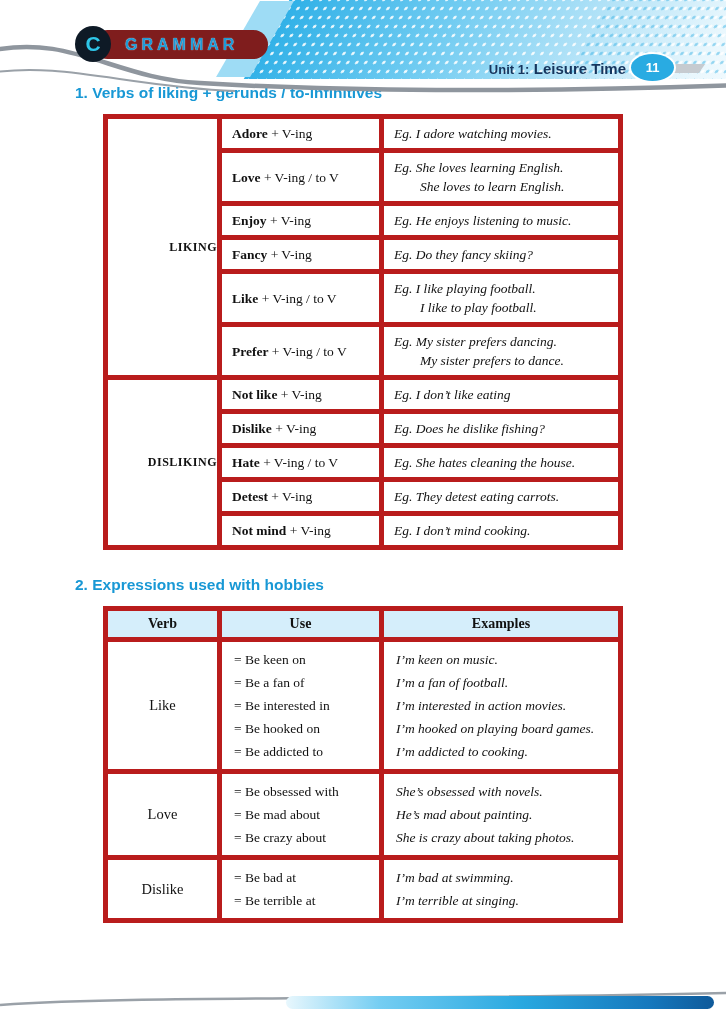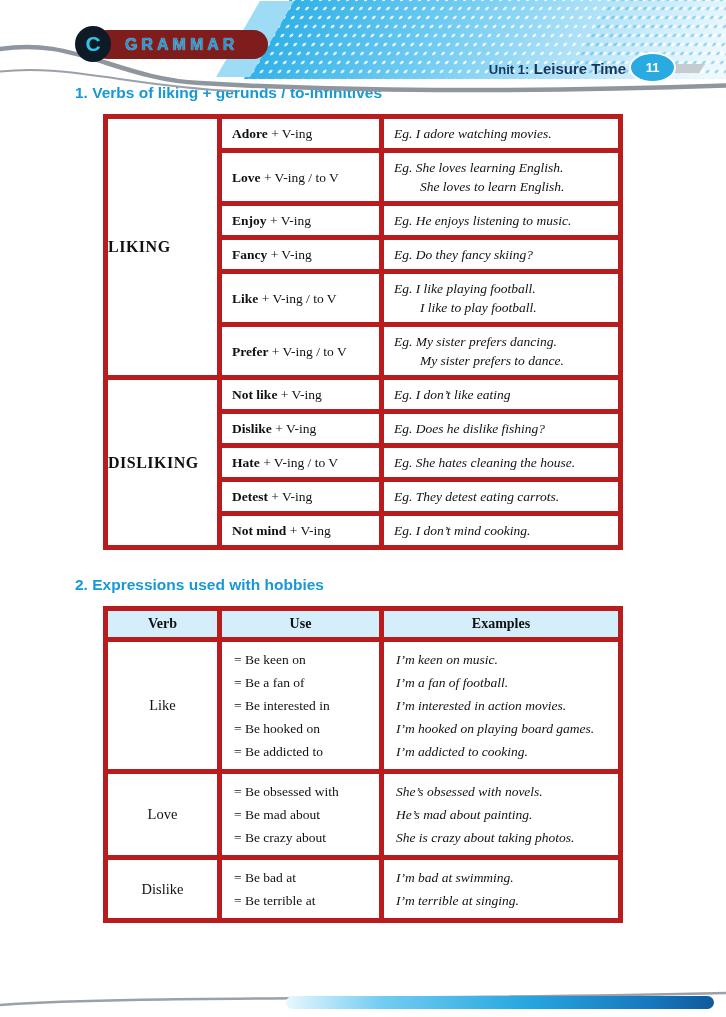--- a/index.html
+++ b/index.html
@@ -70,22 +70,22 @@
   }
   .sec2 { margin-top:26px; }
 
   
   table.tb {
     border-collapse:collapse; width:520px; margin:12px 0 0 103px;
     font-size:13.5px; color:#111; border:2px solid #2aa9e0;
   }
   .tb td, .tb th { border:5px solid #b91c1c; }
   td.lbl {
-    width:114px; text-align:left; vertical-align:middle;
-    font-weight:700; font-size:16px; letter-spacing:.5px;
+    width:114px; text-align:right; vertical-align:middle;
+    font-weight:700; font-size:12px; letter-spacing:.5px;
   }
   td.verb { width:162px; padding:5px 10px; vertical-align:middle; line-height:19px; }
   td.verb .b { font-weight:700; }
   td.ex { padding:5px 10px; font-style:italic; line-height:19px; vertical-align:middle; }
   td.ex .cont { padding-left:26px; }
   tr.group-start td { border-top:2px solid #2aa9e0; }
 
   .tb2 th { background:#d5eefb; font-weight:700; padding:5px; font-size:14px; text-align:center; }
   td.verb2 { width:114px; text-align:center; vertical-align:middle; font-size:14.5px; }
   td.use { width:162px; padding:6px 0 6px 12px; line-height:23px; vertical-align:middle; }

